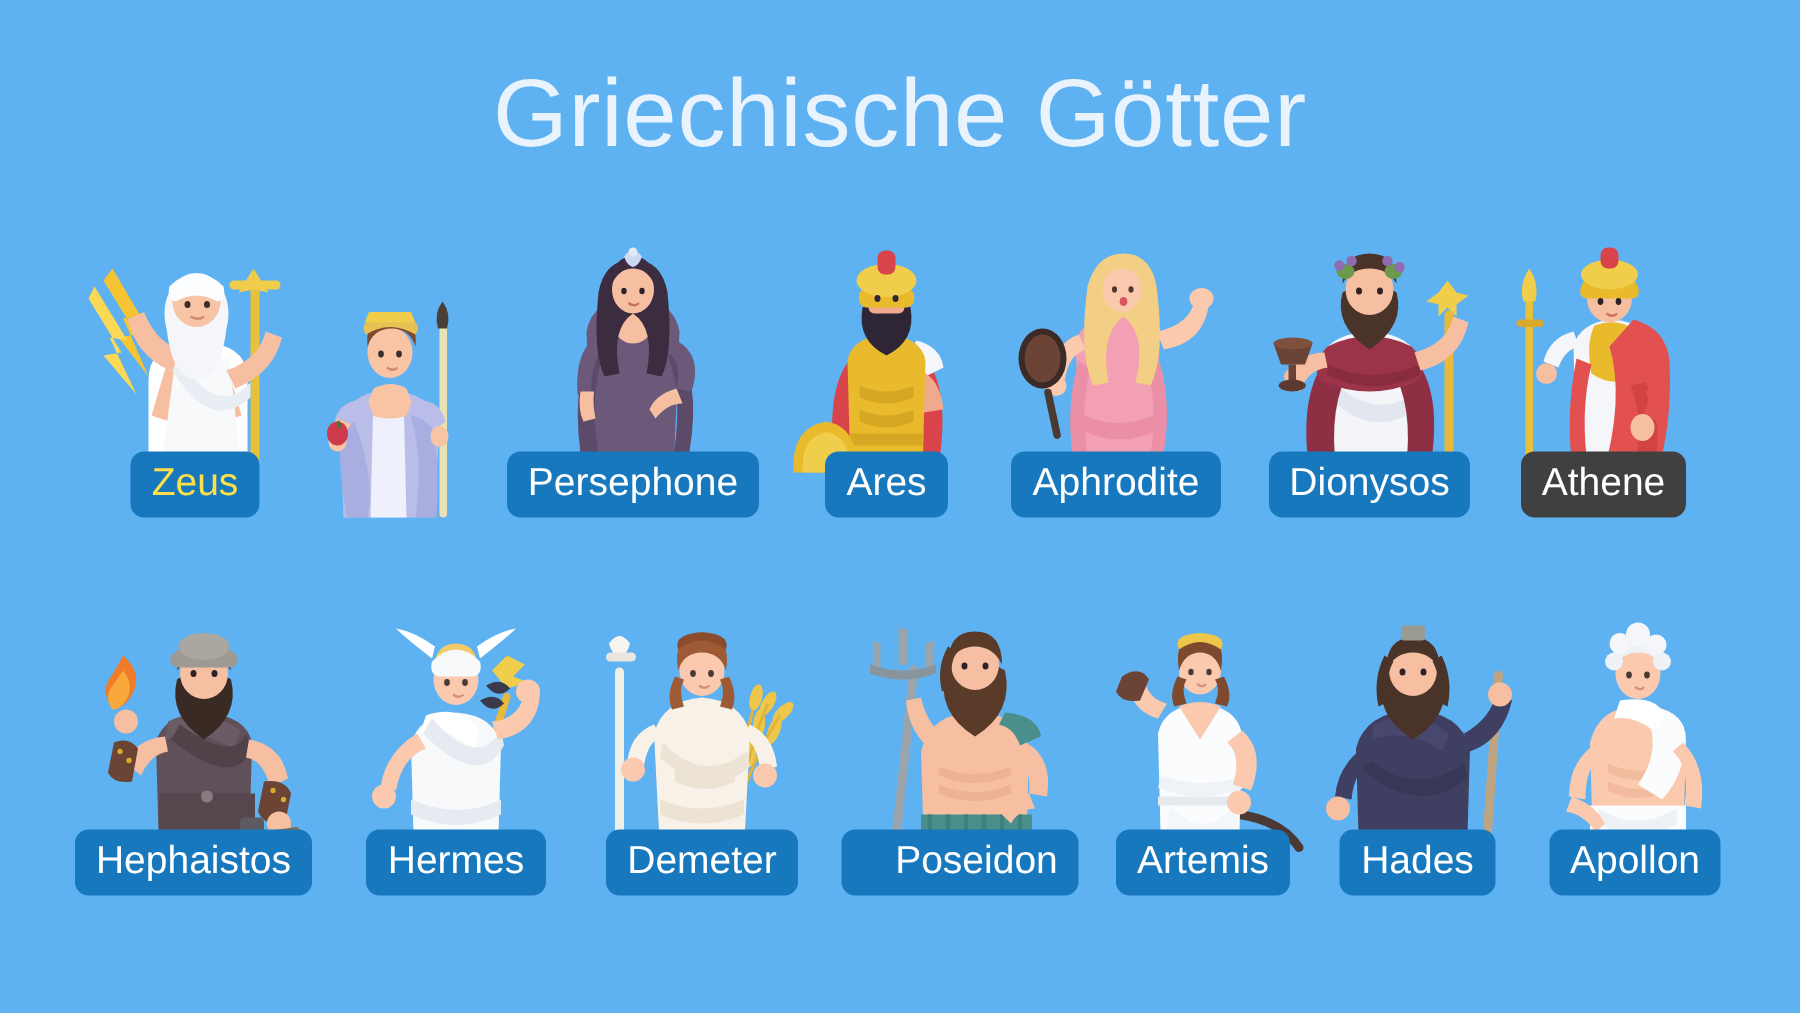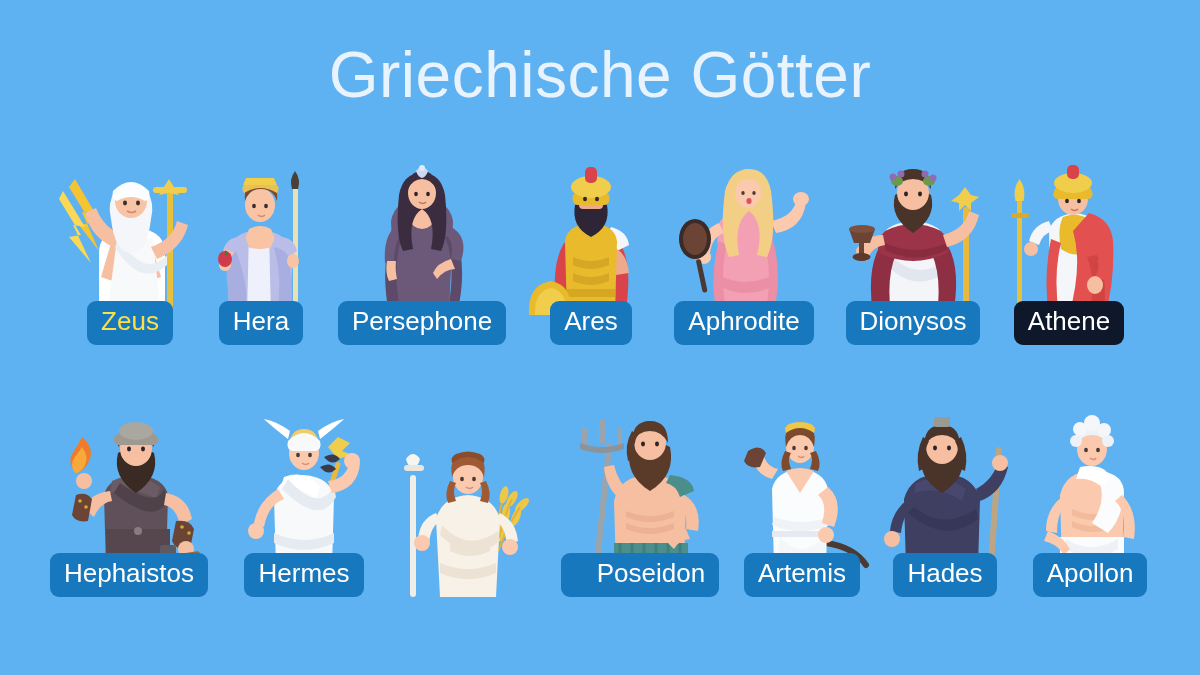--- a/index.html
+++ b/index.html
@@ -150,21 +150,20 @@
           <ellipse cx="55" cy="40" rx="15" ry="17" fill="#f9c4a4"></ellipse>
           <path d="M40 36 q-2 -22 16 -22 q18 0 16 22 q-4 -12 -16 -12 q-12 0 -16 12 z" fill="#7d4a2d"></path>
           <path d="M39 28 q16 -10 33 0 q4 -6 -2 -9 q-14 -6 -29 0 q-6 3 -2 9 z" fill="#e8c155"></path>
           <path d="M38 20 l34 0 l-3 -7 l-28 0 z" fill="#f0cd4a"></path>
           <ellipse cx="49" cy="41" rx="1.9" ry="2.3" fill="#3c2e2a"></ellipse>
           <ellipse cx="61" cy="41" rx="1.9" ry="2.3" fill="#3c2e2a"></ellipse>
           <path d="M53 50 q4 3 7 0" stroke="#d4876a" stroke-width="1.5" fill="none"></path>
         </svg>
         </div>
       </div>
-      <div class="label" style="background: rgb(24, 120, 189); color: rgb(255, 255, 255);">Hera</div>
     </div>
 
     <div class="god" id="god-persephone">
       <div class="figure">
         <div class="figwrap">
         <svg viewBox="0 0 210 150">
 
           <path d="M78 150 L74 56 q4 -22 31 -22 q27 0 31 22 l-4 94 z" fill="#6c5878"></path>
           <path d="M72 150 q-10 -56 6 -84 l8 4 q-12 30 -2 80 z" fill="#5d4a68"></path>
           <path d="M140 150 q12 -54 -4 -82 l-8 4 q12 28 2 78 z" fill="#5d4a68"></path>
@@ -326,21 +325,21 @@
           <path d="M64 34 q-4 -20 16 -20 q20 0 16 20 q-4 -10 -16 -10 q-12 0 -16 10 z" fill="#3a2c34"></path>
           <path d="M62 24 q18 -18 36 0 q4 8 -2 10 l-32 0 q-6 -2 -2 -10 z" fill="#e8ba2c"></path>
           <ellipse cx="80" cy="18" rx="19" ry="10" fill="#f0cd4a"></ellipse>
           <rect x="74" y="0" width="12" height="14" rx="5" fill="#d8444a"></rect>
           <ellipse cx="74" cy="36" rx="1.9" ry="2.3" fill="#2e2226"></ellipse>
           <ellipse cx="86" cy="36" rx="1.9" ry="2.3" fill="#2e2226"></ellipse>
           <path d="M78 44 q4 3 7 0" stroke="#c8705a" stroke-width="1.5" fill="none"></path>
         </svg>
         </div>
       </div>
-      <div class="label" style="background: #0f172a; color: rgb(255, 255, 255);">Athene</div>
+      <div class="label" style="background: #404040; color: rgb(255, 255, 255);">Athene</div>
     </div>
 
   </div>
 
   <div class="row" id="row-2">
 
     <div class="god" id="god-hephaistos">
       <div class="figure">
         <div class="figwrap">
         <svg viewBox="0 0 190 150">
@@ -453,20 +452,21 @@
           <path d="M68 30 q-4 -24 16 -24 q20 0 16 24 q-4 -12 -16 -12 q-12 0 -16 12 z" fill="#9e5a34"></path>
           <path d="M66 34 q-6 12 -2 22 l8 -2 q-4 -10 0 -18 z" fill="#9e5a34"></path>
           <path d="M102 34 q6 12 2 22 l-8 -2 q4 -10 0 -18 z" fill="#9e5a34"></path>
           <path d="M68 16 q16 -12 32 0 q2 -6 -4 -9 q-12 -5 -24 0 q-6 3 -4 9 z" fill="#8a4c2c"></path>
           <ellipse cx="78" cy="32" rx="1.9" ry="2.3" fill="#4a3a33"></ellipse>
           <ellipse cx="90" cy="32" rx="1.9" ry="2.3" fill="#4a3a33"></ellipse>
           <path d="M82 40 q4 3 7 0" stroke="#d49078" stroke-width="1.5" fill="none"></path>
         </svg>
         </div>
       </div>
+      <div class="label" style="background: rgb(24, 120, 189); color: rgb(255, 255, 255);">Demeter</div>
     </div>
 
     <div class="god" id="god-poseidon">
       <div class="figure">
         <div class="figwrap">
         <svg viewBox="0 0 176 150">
 
           <rect x="48" y="26" width="6" height="124" rx="3" transform="rotate(6 51 88)" fill="#9aa4ad"></rect>
           <path d="M30 10 l0 18 l5 0 l0 -16 z" fill="#9aa4ad"></path>
           <path d="M70 10 l0 18 l-5 0 l0 -16 z" fill="#9aa4ad"></path>

